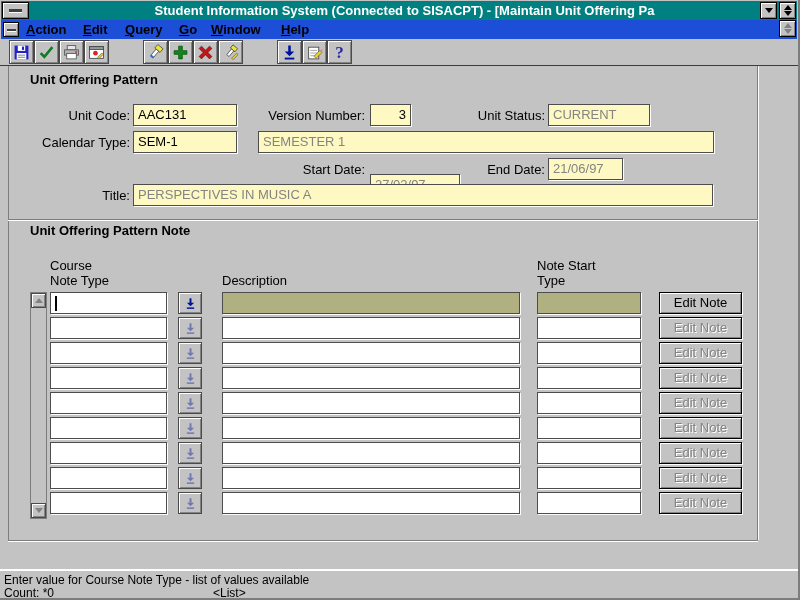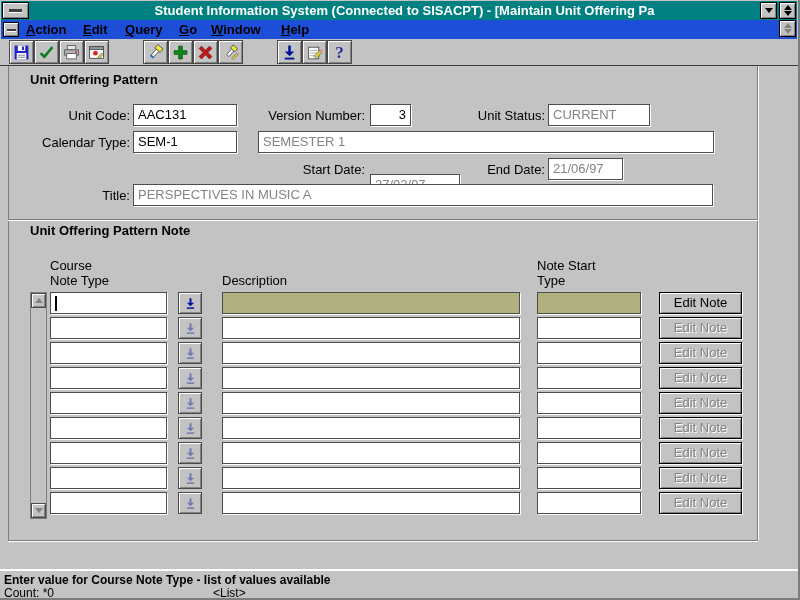--- a/index.html
+++ b/index.html
@@ -56,21 +56,21 @@
   }
   .tb-btn svg { width:17px; height:17px; }
   .qmark { font-family:"Liberation Serif", serif; font-weight:bold; font-size:17px; color:#2a2aa0; line-height:17px; }
   
   .frame-line { position:absolute; background:#7d7d7d; }
   .frame-line.white { background:#ffffff; }
   .section-title { position:absolute; font-size:13px; font-weight:bold; color:#000; }
   .lbl { position:absolute; font-size:13px; color:#000; text-align:right; white-space:nowrap; }
   .hdr { position:absolute; font-size:13px; color:#000; white-space:nowrap; }
   .field {
-    position:absolute; height:22px; background:#ffffff;
+    position:absolute; height:22px; background:#fef9c3;
     border:1px solid #4d4d4d; box-shadow:1px 1px 0 #fdfdfd;
     font-size:13px; line-height:20px; padding:0 4px; color:#000;
     white-space:nowrap; overflow:hidden;
   }
   .field.disabled { color:#848484; }
   .field.num { text-align:right; }
   
   .note-row { position:absolute; left:0; width:800px; height:22px; }
   .cell { position:absolute; top:0; height:22px; background:#fff; border:1px solid #4d4d4d; box-shadow:1px 1px 0 #fdfdfd; font-size:13px; padding:0 4px; line-height:20px; }
   .cell-notetype { left:50px; width:117px; }
@@ -382,19 +382,19 @@
             <rect x="3.5" y="12.8" width="9" height="1.8" fill="#00149b"></rect>
           </svg>
     </div>
     <div class="cell cell-desc"></div>
     <div class="cell cell-fmt"></div>
     <div class="edit-note disabled">Edit Note</div>
   </div>
 </div>
 
   <div class="statusbar">
-    <div class="status-line" style="left:4px; top:2px;font-weight:bold;">Enter value for Course Note Type - list of values available</div>
+    <div class="status-line" style="left:4px; top:2px;">Enter value for Course Note Type - list of values available</div>
     <div class="status-line" style="left:4px; top:15px;">Count: *0</div>
     <div class="status-line" style="left:213px; top:15px;">&lt;List&gt;</div>
     <div class="status-bottom-edge"></div>
   </div>
 
 </div>
 
 </body></html>

